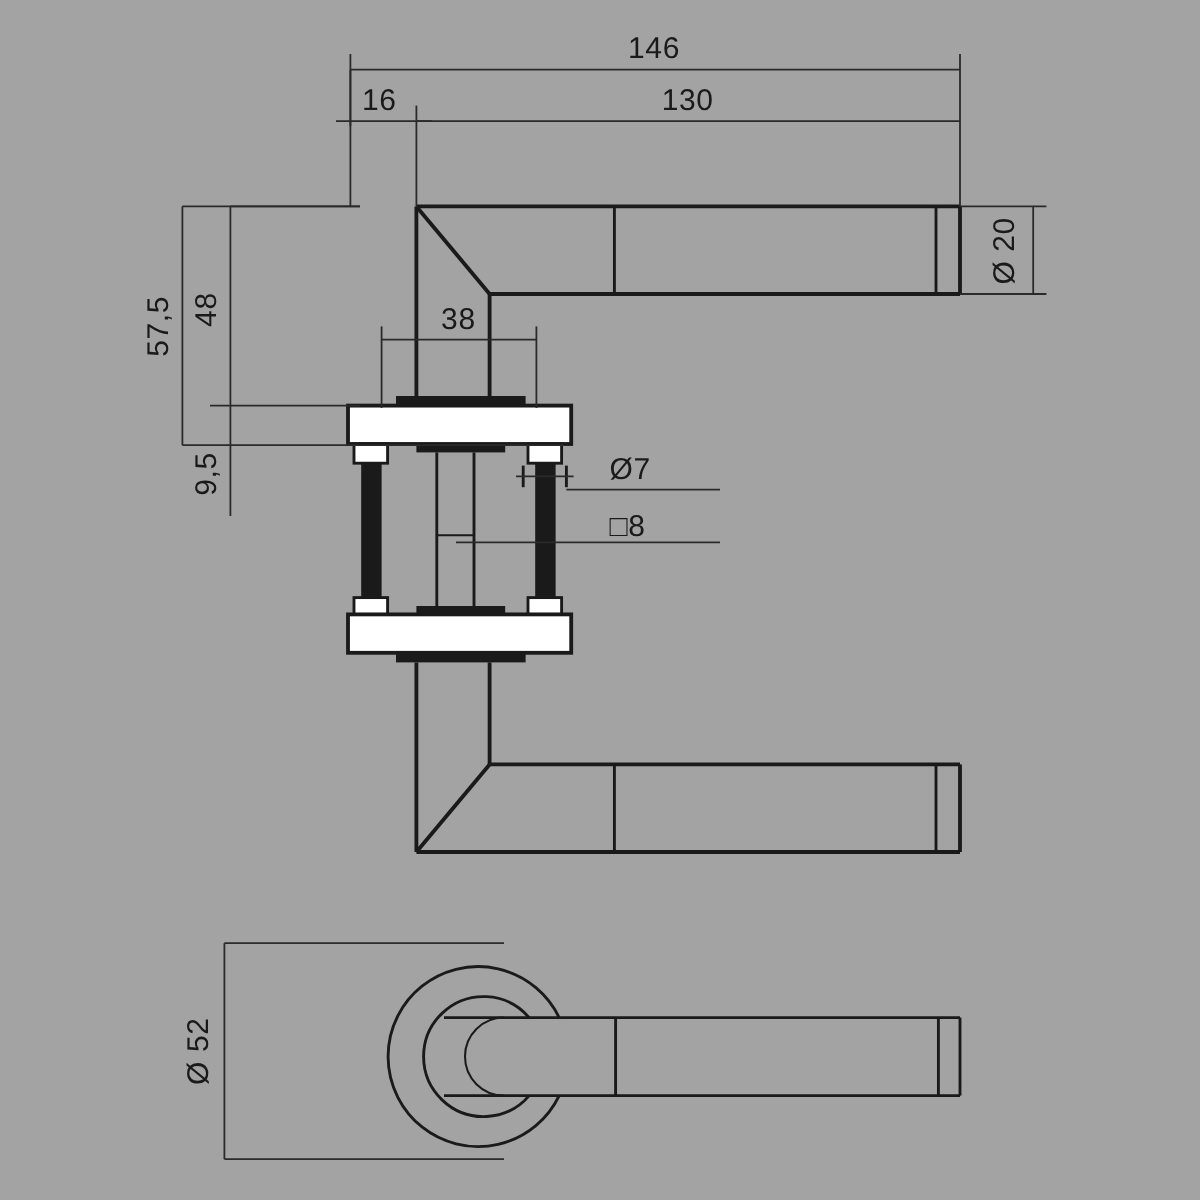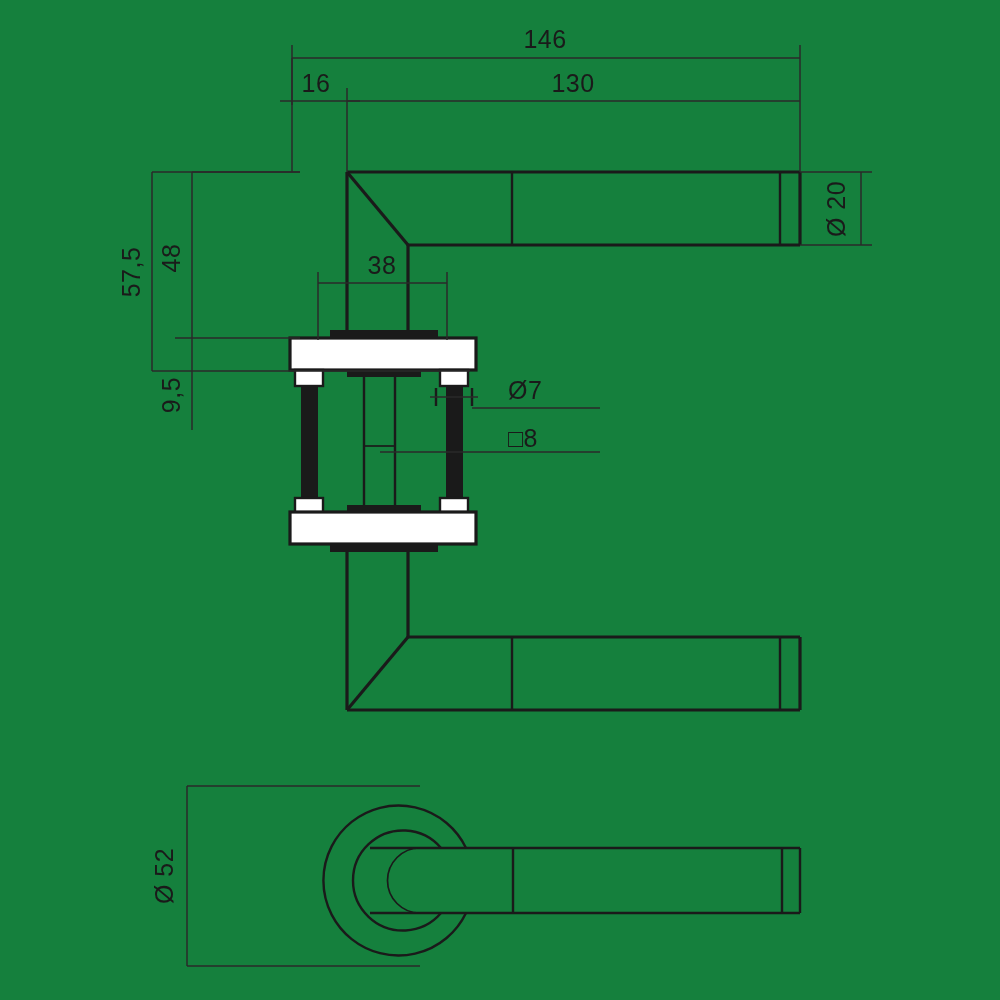--- a/index.html
+++ b/index.html
@@ -11,21 +11,21 @@
   body {
     width: 1000px;
     height: 1000px;
     overflow: hidden;
     font-family: "Liberation Sans", sans-serif;
   }
   #drawing-root {
     position: relative;
     width: 1000px;
     height: 1000px;
-    background: #15803d;
+    background: #a3a3a3;
   }
   svg#tech-drawing {
     display: block;
     width: 1000px;
     height: 1000px;
   }
   .ln {
     stroke: #1a1a1a;
     fill: none;
     stroke-linecap: butt;

